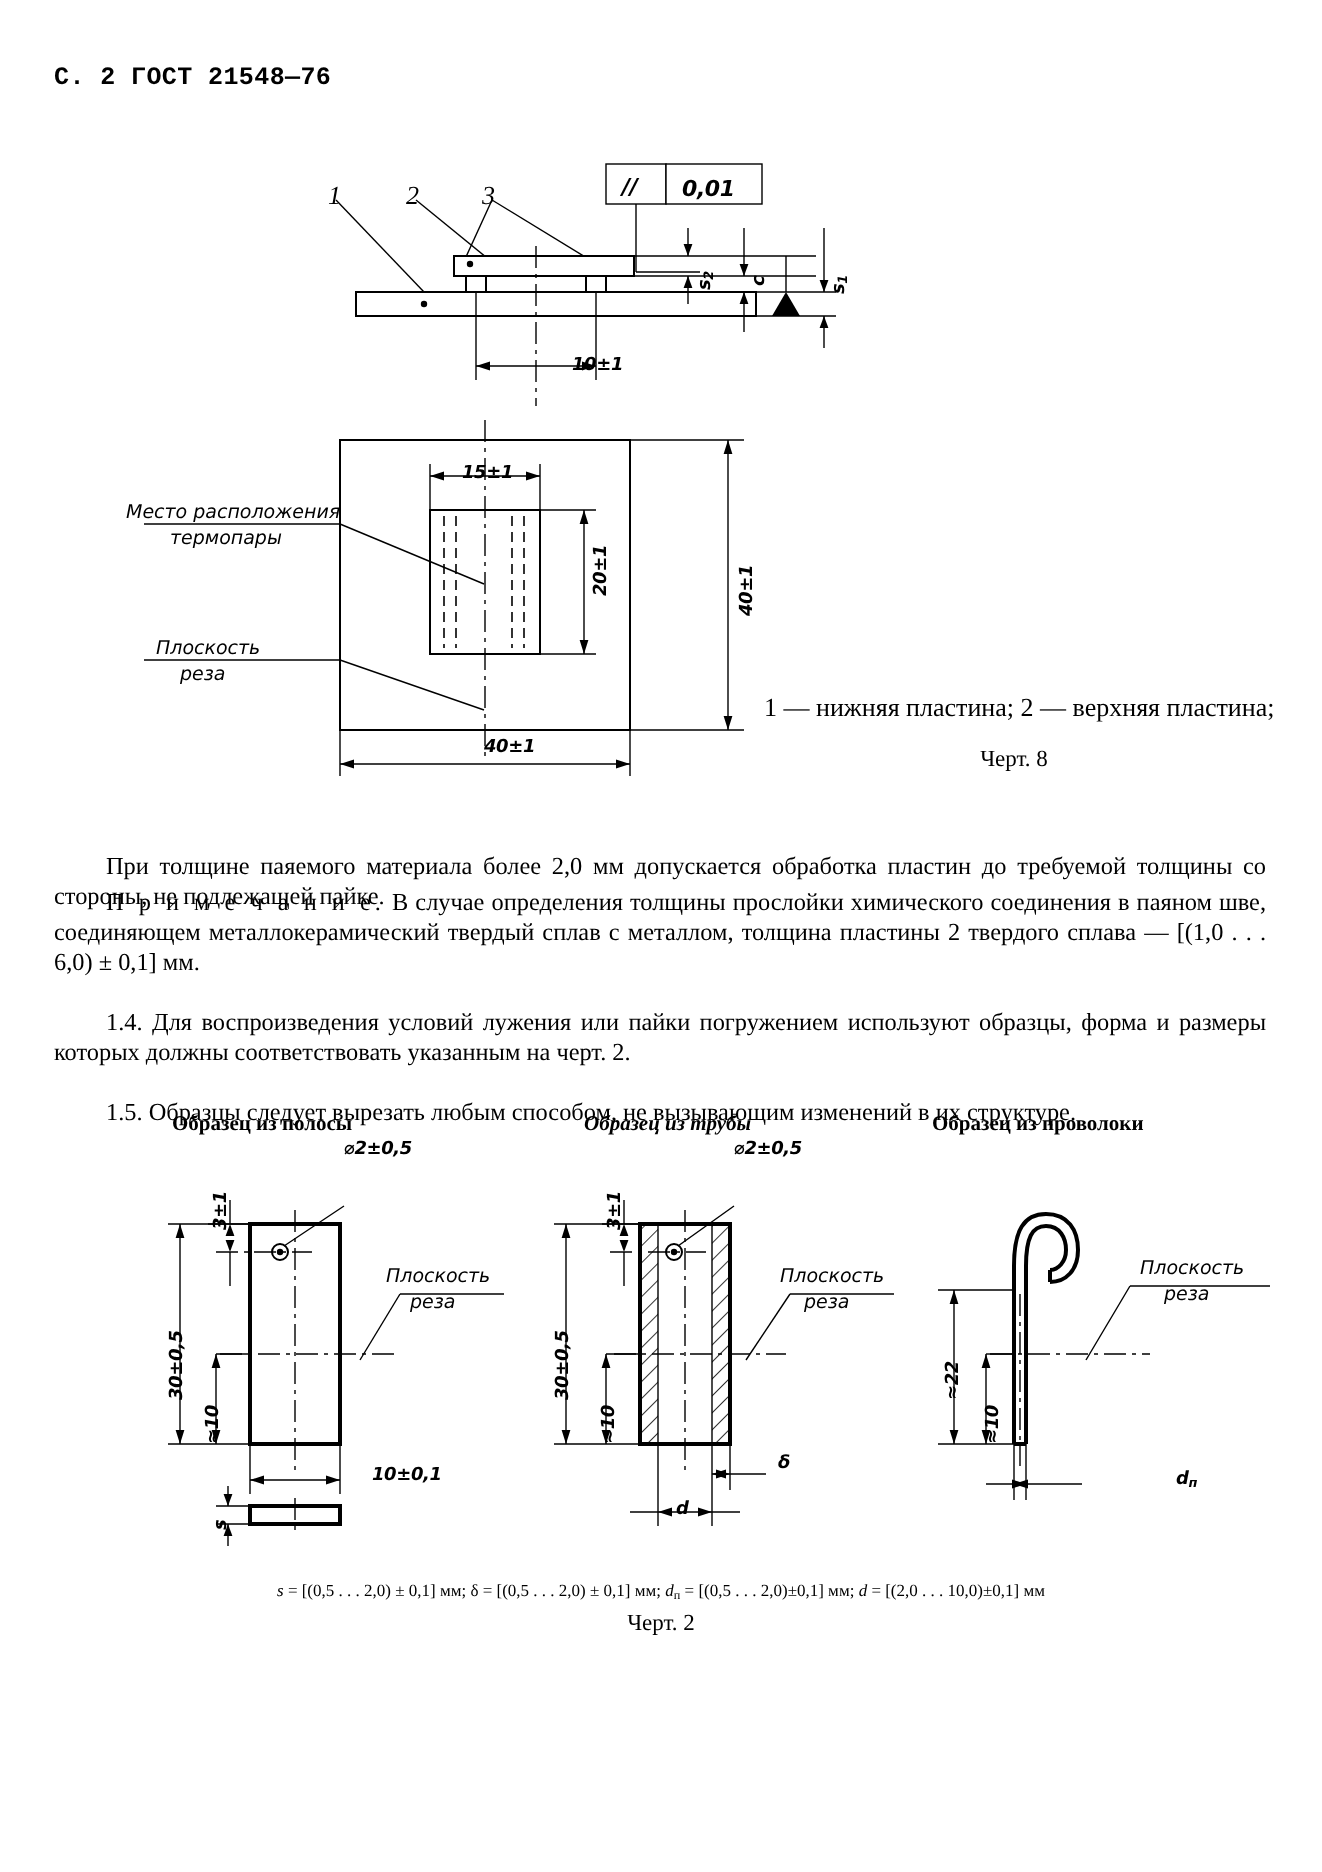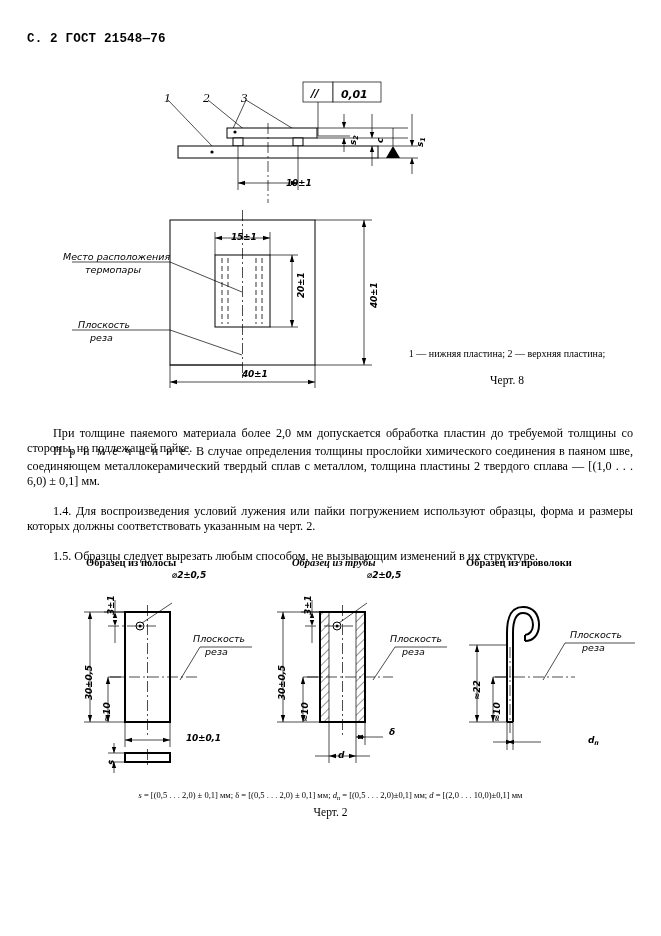--- a/index.html
+++ b/index.html
@@ -64,21 +64,21 @@
   .fig-caption {
     position: absolute;
     font-family: "Liberation Serif", serif;
     font-size: 11.5px;
     white-space: nowrap;
     text-align: center;
   }
   .fig-legend {
     position: absolute;
     font-family: "Liberation Serif", serif;
-    font-size: 10px;
+    font-size: 13px;
     line-height: 12px;
     text-align: center;
     white-space: nowrap;
   }
 
   
   .body-text {
     position: absolute;
     font-family: "Liberation Serif", serif;
     font-size: 12.2px;

